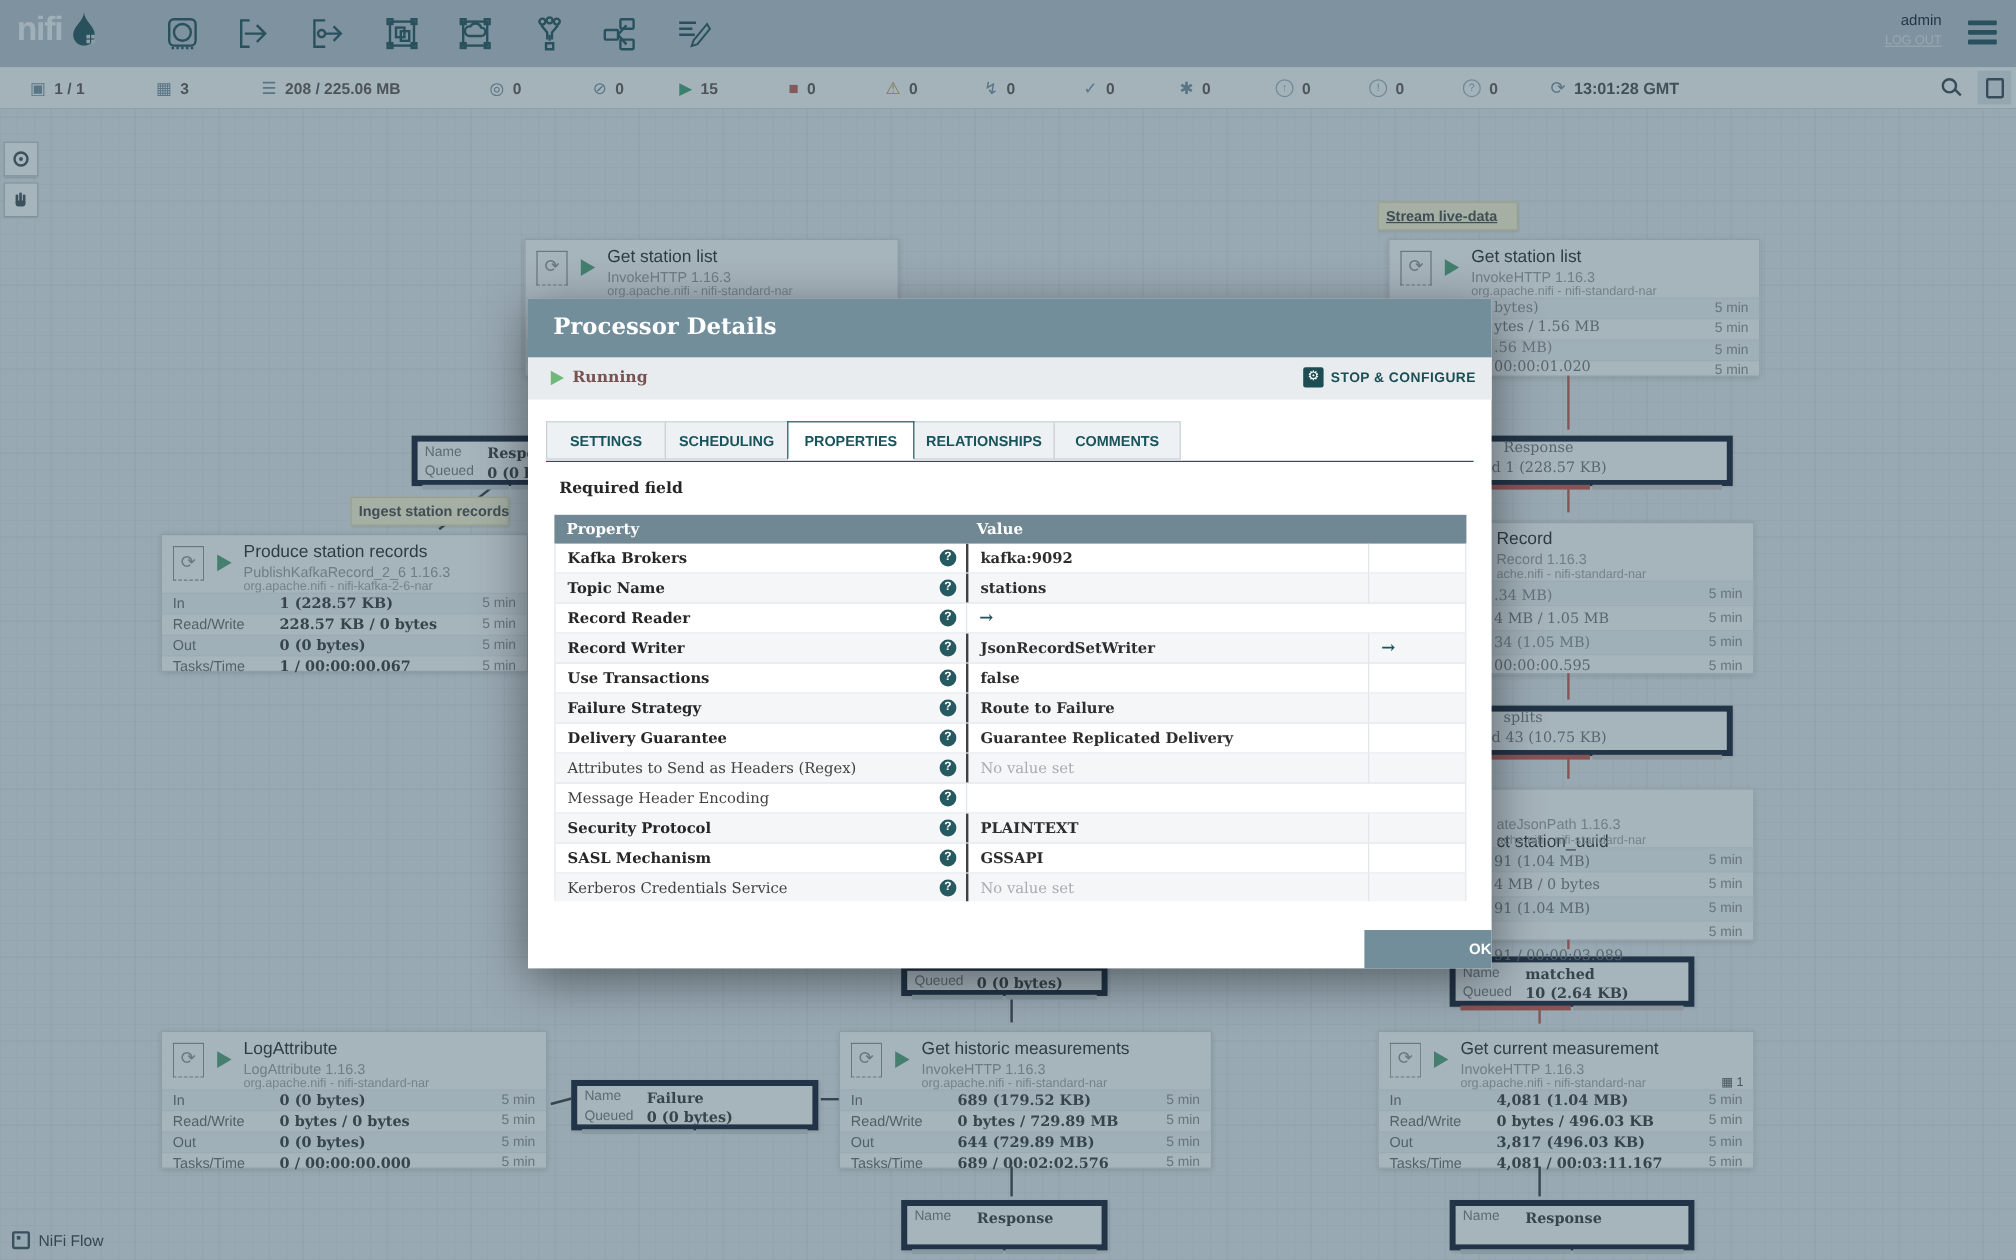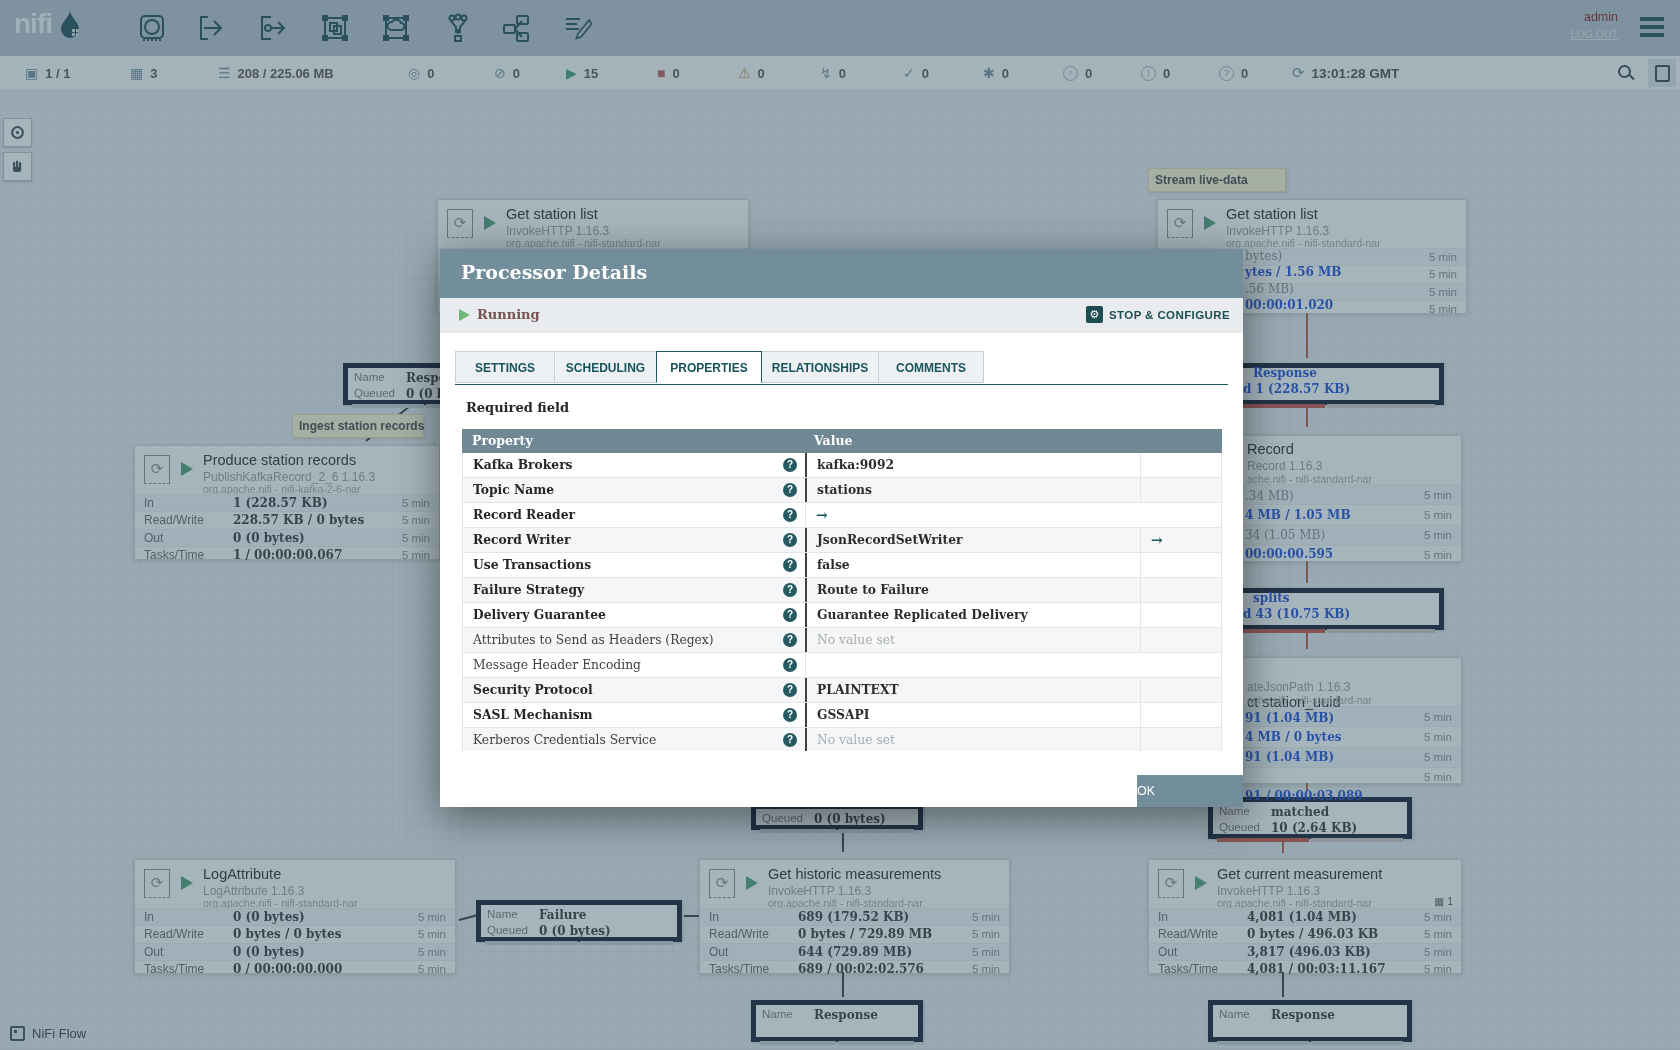--- a/index.html
+++ b/index.html
@@ -6,21 +6,21 @@
   #stage{position:relative;width:1680px;height:1050px;overflow:hidden;
          font-family:"Liberation Sans",sans-serif;background:#e8ecee;}
   
   #appbar{position:absolute;left:0;top:0;width:1680px;height:56px;background:#b7c3ca;}
   #logo{position:absolute;left:14px;top:8px;display:flex;align-items:center;}
   #logo .word{font-size:28px;font-weight:bold;letter-spacing:-1px;color:#f4f8f9;}
   #logo svg{margin-left:6px;}
   .tb-ic{position:absolute;top:12px;width:32px;height:32px;display:inline-block;}
   .tb-ic svg{width:32px;height:32px;stroke:#1d4b52;fill:none;stroke-width:2;}
   #userbox{position:absolute;right:62px;top:9px;text-align:right;line-height:17px;}
-  #userbox .u{color:#7f1d1d;font-size:12.5px;}
+  #userbox .u{color:#0f172a;font-size:12.5px;}
   #userbox .lo{color:#e2eaec;font-size:10.5px;text-decoration:underline;cursor:pointer;}
   #burger{position:absolute;right:16px;top:17px;width:24px;height:20px;}
   #burger i{display:block;height:4px;margin-bottom:4px;background:#1d4b52;border-radius:1px;}
   
   #statusbar{position:absolute;left:0;top:56px;width:1680px;height:34px;background:#fbfcfc;
              border-bottom:1px solid #d4dbde;}
   .st-it{position:absolute;top:0;height:34px;display:flex;align-items:center;gap:7px;}
   .st-g{font-style:normal;color:#728E9B;font-size:14px;}
   .st-g.g{color:#3f9e6e;} .st-g.r{color:#c05a52;} .st-g.a{color:#bb8c3c;}
   .st-g.circ{border:1.5px solid #9fb0b8;border-radius:50%;width:13px;height:13px;line-height:13px;
@@ -63,21 +63,21 @@
   .cl{position:absolute;background:#fff;border:5px solid #0f172a;box-shadow:1px 1px 3px rgba(0,0,0,.15);
       padding-top:2px;box-sizing:border-box;}
   .clrow{position:relative;height:16px;}
   .clk{position:absolute;left:6px;top:1px;font-size:11.5px;color:#777;}
   .clv{position:absolute;left:58px;top:1px;font-size:12px;color:#333;font-family:"DejaVu Serif",serif;
        font-weight:bold;white-space:nowrap;}
   .clbars{height:4px;margin:2px 4px 2px 4px;display:flex;gap:2px;}
   .clbars i{display:block;height:4px;flex:1;background:#c7ced2;}
   .cl.red .clbars i.l{background:#c65045;} .cl.red .clbars i.r{background:#d2c6c4;}
   .fg{position:absolute;white-space:nowrap;}
-  .fg.vb{font-family:"DejaVu Serif",serif;font-weight:bold;font-size:12px;color:#1d4ed8;}
+  .fg.vb{font-family:"DejaVu Serif",serif;font-weight:normal;font-size:12px;color:#737373;}
   .fg.vg{font-family:"DejaVu Serif",serif;font-size:12px;color:#8a8a8a;}
   .fg.t1{font-size:14.5px;color:#262626;} .fg.t2{font-size:12px;color:#9b9b9b;}
   .fg.t3{font-size:10.5px;color:#a5a5a5;}
   #wires{position:absolute;left:0;top:0;pointer-events:none;}
   #wires path{fill:none;stroke-width:2;}
   #wires path.wd{stroke:#333;} #wires path.wr{stroke:#c65045;}
   #crumb{position:absolute;left:10px;top:1026px;display:flex;align-items:center;gap:7px;}
   #crumb .ci{width:11px;height:11px;border:2px solid #3a4a52;border-radius:2px;position:relative;}
   #crumb .ci:after{content:"";position:absolute;left:2px;top:2px;width:3px;height:3px;background:#3a4a52;}
   #crumb .ct{font-size:13px;color:#333;}
@@ -116,21 +116,21 @@
   .tdp{position:relative;color:#404040;padding-right:30px;}
   .tdp.req{font-weight:bold;color:#262626;}
   .tdv{border-left:2px solid #404040;color:#2d2d2d;font-weight:bold;}
   .tdv.unset{color:#a9adb0;font-weight:normal;}
   .tda{border-left:1px solid #e2e6e9;}
   .help{position:absolute;right:8px;top:5px;width:14px;height:14px;border-radius:50%;background:#265a60;
         color:#fff;font-family:"Liberation Sans",sans-serif;font-size:10px;font-weight:bold;
         line-height:14px;text-align:center;}
   .goto{color:#1a565c;font-weight:bold;font-size:14px;padding-left:0px;cursor:pointer;}
   #okbtn{position:absolute;right:0;bottom:0;width:106px;height:32px;background:#728E9B;color:#fff;
-         font-size:12.5px;font-weight:normal;text-align:left;line-height:32px;cursor:pointer;}
+         font-size:12.5px;font-weight:bold;text-align:right;line-height:32px;cursor:pointer;}
 </style>
 </head>
 <body>
 
 <div id="stage">
 
   <div id="cv">
     <div id="grid"></div>
 
     <div class="navbtn" style="top:118px">
@@ -403,21 +403,21 @@
       <path class="wd" d="M1283,972 L1283,997"></path>
       <path class="wr" d="M1307,313 L1307,358" marker-end="url(#ah-r)"></path>
       <path class="wr" d="M1307,398 L1307,427" marker-end="url(#ah-r)"></path>
       <path class="wr" d="M1307,561 L1307,583" marker-end="url(#ah-r)"></path>
       <path class="wr" d="M1307,624 L1307,649" marker-end="url(#ah-r)"></path>
       <path class="wr" d="M1307,783 L1307,791" marker-end="url(#ah-r)"></path>
       <path class="wr" d="M1283,834 L1283,853" marker-end="url(#ah-r)"></path>
     </svg>
 
     <div id="label-layer">
-        <div class="ylabel" style="left: 1148px; top: 168px; width: 138px; height: 24px;">Stream live-data</div>
+        <div class="ylabel" style="left: 1148px; top: 168px; width: 117px; height: 24px; text-decoration: underline;">Stream live-data</div>
         <div class="ylabel" style="left: 292px; top: 414px; width: 132px; height: 24px;">Ingest station records</div>
         <div class="cl" style="left: 343px; top: 363px; width: 163px; height: 42px;">
           <div class="clrow">
             <span class="clk">Name</span>
             <span class="clv">Response</span>
           </div>
           <div class="clrow">
             <span class="clk">Queued</span>
             <span class="clv">0 (0 bytes)</span>
           </div>

